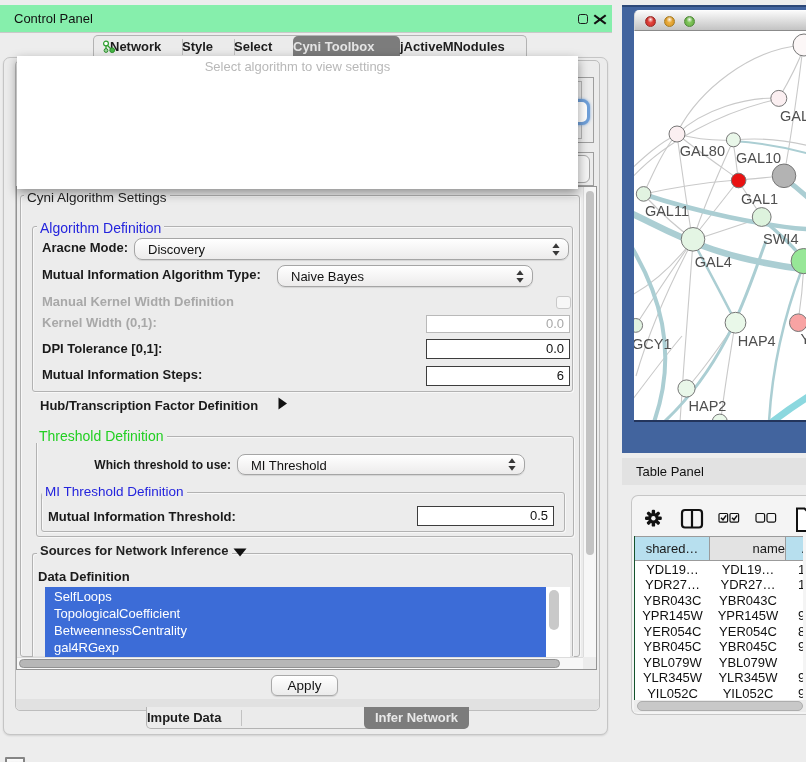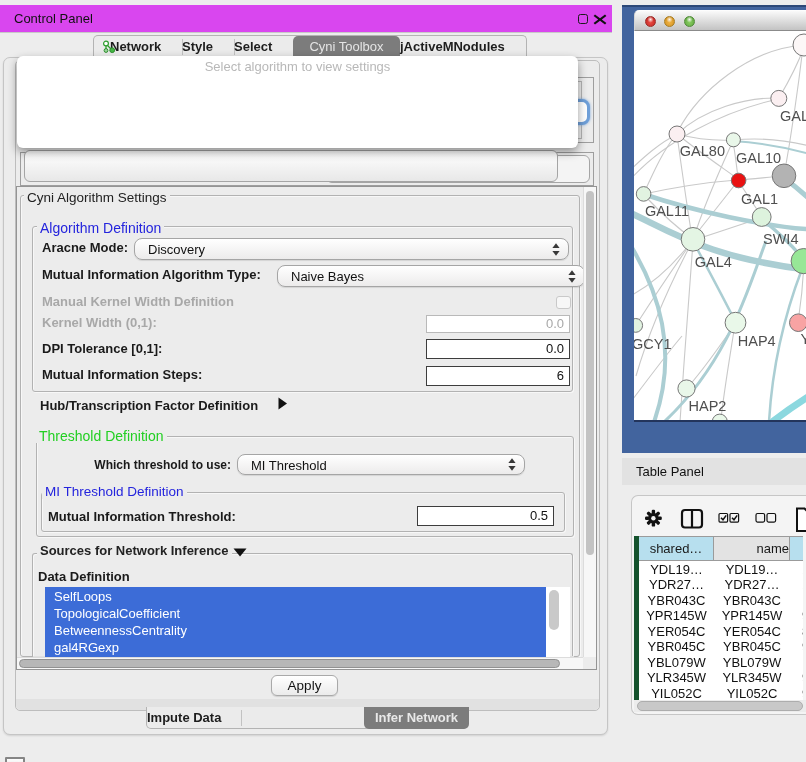--- a/index.html
+++ b/index.html
@@ -11,21 +11,21 @@
 .gt{position:absolute;font-size:14px;background:#ececec;padding:0 3px;white-space:nowrap;line-height:14px;color:#222}
 .tf{position:absolute;background:#fff;font-size:13px;text-align:right;padding-right:5px;color:#111;line-height:18px}
 .combo{position:absolute;border:1px solid #a5a5a5;border-radius:8px;background:linear-gradient(#ffffff,#ecebeb);font-size:13px;color:#111;box-shadow:0 1px 1px rgba(0,0,0,.1)}
 .combo span{position:absolute;left:13px;top:3px;white-space:nowrap}
 .cbar{position:absolute;left:auto;right:8px;top:50%;margin-top:-6.5px}
 .tab{position:absolute;top:0;height:22px;font-size:13px;font-weight:bold;color:#1d1d1d;text-align:left;line-height:22px}
 .sep{position:absolute;top:3px;width:1px;height:16px;background:#c2c2c2}
 </style></head>
 <body>
 
-<div class="a" style="left:0px;top:5px;width:612px;height:28px;background:#d946ef;border-bottom:1px solid #c9c9c9">
+<div class="a" style="left:0px;top:5px;width:612px;height:28px;background:#86efac;border-bottom:1px solid #c9c9c9">
   <div class="a" style="left:14px;top:0;line-height:28px;font-size:13px;color:#111">Control Panel</div>
   <div class="a" style="left:578px;top:9px;width:10px;height:10px;border:1.6px solid #1b1b1b;border-radius:2.5px"></div>
   <svg class="a" style="left:593px;top:8px" width="14" height="13" viewBox="0 0 14 13">
     <path d="M2 1.5 L7 5.2 L12 1.5 L13.4 3 L8.8 6.5 L13.4 10 L12 11.5 L7 7.8 L2 11.5 L0.6 10 L5.2 6.5 L0.6 3 Z" fill="#111"></path>
   </svg>
 </div>
 
 <div class="a" style="left:3px;top:57px;width:605px;height:678px;background:#ececec;border:1px solid #c5c5c5;border-radius:7px;box-shadow:0 1px 2px rgba(0,0,0,.12)"></div>
 
 <div class="a" style="left:93px;top:35px;width:434px;height:22px;background:#ebebeb;border:1px solid #b3b3b3;border-bottom:none;border-radius:5px 5px 0 0">
@@ -33,21 +33,21 @@
   <svg class="a" style="left:8px;top:4px" width="14" height="14" viewBox="0 0 14 14">
     <path d="M4 4 L10 10 M4 4 L4 10" stroke="#2e9e2e" stroke-width="1.3" fill="none"></path>
     <circle cx="4" cy="3.5" r="2.4" fill="#fff" stroke="#2e9e2e" stroke-width="1.2"></circle>
     <circle cx="10.2" cy="10.2" r="2.4" fill="#46b846" stroke="#2e8e2e" stroke-width="1"></circle>
     <circle cx="4" cy="10.5" r="1.9" fill="#9ad89a" stroke="#2e8e2e" stroke-width="1"></circle>
   </svg>
   <div class="sep" style="left:88px"></div>
   <div class="tab" style="left:88px;width:52px">Style</div>
   <div class="sep" style="left:140px"></div>
   <div class="tab" style="left:140px;width:59px">Select</div>
-  <div class="a" style="left:199px;top:0;width:107px;height:22px;background:#7c7c7c;border-radius:5px 5px 0 0;text-align:center;line-height:22px;font-size:13px;font-weight:normal;color:#e4e4e4">Cyni Toolbox</div>
+  <div class="a" style="left:199px;top:0;width:107px;height:22px;background:#7c7c7c;border-radius:5px 5px 0 0;text-align:left;line-height:22px;font-size:13px;font-weight:bold;color:#e4e4e4">Cyni Toolbox</div>
   <div class="tab" style="left:306px;width:128px">jActiveMNodules</div>
 </div>
 
 <div class="a" style="left:15px;top:60px;width:585px;height:651px;background:#ececec;border:1px solid #bdbdbd;border-radius:5px"></div>
 <div class="a" style="left:16px;top:699px;width:583px;height:11px;background:#e1e1e1;border-radius:0 0 5px 5px"></div>
 
 <div class="a" style="left:20px;top:77px;width:574px;height:66px;border:1px solid #9e9e9e;background:#ececec"></div>
 <div class="a" style="left:24px;top:81px;width:558px;height:58px;border:1px solid #b5b5b5"></div>
 <div class="a" style="left:330px;top:99px;width:260px;height:26px;background:#fff;border:3px solid #6f9fd8;border-radius:8px;box-shadow:0 0 3px #7aa7dd"></div>
 <div class="a" style="left:20px;top:152px;width:574px;height:34px;border:1px solid #9e9e9e;background:#ececec"></div>
@@ -63,21 +63,21 @@
 <div class="gt" style="left:37px;top:221px;color:#2424dd">Algorithm Definition</div>
 <div class="lb" style="left:42px;top:241px">Aracne Mode:</div>
 <div class="combo" style="left:134px;top:238px;width:435px;height:22px">
     <span>Discovery</span>
     <svg class="cbar" width="8" height="13" viewBox="0 0 8 13">
       <path d="M4 0.2 L7.6 5 L0.4 5 Z" fill="#383838"></path>
       <path d="M4 12.8 L7.6 8 L0.4 8 Z" fill="#383838"></path>
     </svg>
   </div>
 <div class="lb" style="left:42px;top:268px">Mutual Information Algorithm Type:</div>
-<div class="combo" style="left:277px;top:265px;width:308px;height:22px">
+<div class="combo" style="left:277px;top:265px;width:256px;height:22px">
     <span>Naive Bayes</span>
     <svg class="cbar" width="8" height="13" viewBox="0 0 8 13">
       <path d="M4 0.2 L7.6 5 L0.4 5 Z" fill="#383838"></path>
       <path d="M4 12.8 L7.6 8 L0.4 8 Z" fill="#383838"></path>
     </svg>
   </div>
 <div class="lb gr" style="left:42px;top:295px">Manual Kernel Width Definition</div>
 <div class="a" style="left:556px;top:296px;width:15px;height:13px;border:1px solid #c9c9c9;border-radius:3px;background:#f7f7f7"></div>
 <div class="lb gr" style="left:42px;top:316px">Kernel Width (0,1):</div>
 <div class="tf gr" style="left:426px;top:315px;width:144px;height:18px;border:1px solid #b9b9b9;line-height:16px">0.0</div>
@@ -127,21 +127,21 @@
 <div class="a" style="left:271px;top:675px;width:67px;height:21px;border:1px solid #a9a9a9;border-radius:6px;background:linear-gradient(#ffffff,#ebebeb);text-align:center;line-height:19px;font-size:13.5px;color:#141414;box-shadow:0 1px 1px rgba(0,0,0,.12)">Apply</div>
 
 <div class="a" style="left:146px;top:707px;width:322px;height:22px;background:#ebebeb;border:1px solid #b3b3b3;border-top:none;border-radius:0 0 5px 5px">
   <div class="tab" style="left:0;width:94px;line-height:22px">Impute Data</div>
   <div class="sep" style="left:94px"></div>
   <div class="a" style="left:217px;top:0;width:105px;height:22px;background:#7c7c7c;border-radius:0 0 5px 5px;text-align:center;line-height:22px;font-size:13px;font-weight:bold;color:#e8e8e8">Infer Network</div>
 </div>
 
 <div class="a" style="left:5px;top:757px;width:20px;height:10px;border:2px solid #858585;border-radius:1px;background:linear-gradient(#fdfdfd,#ededed)"></div>
 
-<div class="a" style="left:17px;top:56px;width:561px;height:92px;background:#fff;border-radius:6px;box-shadow:0 4px 10px rgba(0,0,0,.4)">
+<div class="a" style="left:17px;top:56px;width:561px;height:133px;background:#fff;border-radius:0;box-shadow:0 4px 10px rgba(0,0,0,.4)">
   <div class="a" style="left:0;top:3px;width:561px;text-align:center;font-size:13px;color:#b8b8b8">Select algorithm to view settings</div>
 </div>
 
 <div class="a" style="left:622px;top:5px;width:184px;height:448px;background:#42649e;border-top:2px solid #2c4878"></div>
 <div class="a" style="left:634px;top:10px;width:172px;height:21px;background:linear-gradient(#fafafa,#c3c3c3);border-bottom:1px solid #8b8b8b;border-top:1px solid #fdfdfd;border-left:1px solid #d5d5d5;border-radius:5px 0 0 0">
   <div class="a" style="left:9.5px;top:4.5px;width:11px;height:11px;border-radius:50%;border:1px solid #9c2c28;background:radial-gradient(circle at 50% 28%,rgba(255,255,255,.9) 0%,rgba(255,255,255,0) 40%),radial-gradient(circle at 50% 60%,#ec4c44,#b8201c)"></div>
   <div class="a" style="left:29.3px;top:4.5px;width:11px;height:11px;border-radius:50%;border:1px solid #a87c20;background:radial-gradient(circle at 50% 28%,rgba(255,255,255,.9) 0%,rgba(255,255,255,0) 40%),radial-gradient(circle at 50% 60%,#f0b243,#cd8d1e)"></div>
   <div class="a" style="left:49.1px;top:4.5px;width:11px;height:11px;border-radius:50%;border:1px solid #508a38;background:radial-gradient(circle at 50% 28%,rgba(255,255,255,.9) 0%,rgba(255,255,255,0) 40%),radial-gradient(circle at 50% 60%,#88cc60,#5aa23c)"></div>
 </div>
 <div class="a" style="left:634px;top:31px;width:172px;height:391px;background:#fff;overflow:hidden;border-bottom:2px solid #23355c">
@@ -245,21 +245,21 @@
     <rect x="85" y="8.5" width="8.6" height="8.6" rx="1"></rect>
     <rect x="96" y="8.5" width="8.6" height="8.6" rx="1"></rect>
     <path d="M87 12.7 L89 14.8 L92.2 10.4" stroke-width="1.5"></path>
     <path d="M98 12.7 L100 14.8 L103.2 10.4" stroke-width="1.5"></path>
     <rect x="122" y="8.5" width="8.6" height="8.6" rx="1.5"></rect>
     <rect x="133" y="8.5" width="8.6" height="8.6" rx="1.5"></rect>
   </g>
   <path d="M163 3.5 h7.5 l5 5 V26 h-12.5 Z" fill="#fff" stroke="#111" stroke-width="2"></path>
 </svg>
 
-<div class="a" style="left:634px;top:536px;width:169px;height:166px;background:#fff;overflow:hidden;border-left:5px solid #14532d">
+<div class="a" style="left:634px;top:536px;width:169px;height:166px;background:#fff;overflow:hidden;border-left:1px solid #14532d">
   <div class="a" style="left:0;top:0;width:75px;height:25px;background:#b7dfee;border:1px solid #9b9b9b;border-left:none;text-align:center;line-height:24px;font-size:13px;color:#191919">shared…</div>
   <div class="a" style="left:75px;top:0;width:76px;height:25px;background:#e3e3e3;border:1px solid #9b9b9b;border-left:none;text-align:right;line-height:24px;font-size:13px;color:#191919">name</div>
   <div class="a" style="left:151px;top:0;width:60px;height:25px;background:#b7dfee;border:1px solid #9b9b9b;border-left:none;line-height:24px;font-size:13px;color:#191919;padding-left:16px">A</div>
   <div class="a" style="left:0;top:26px;width:75px;text-align:center;font-size:13px;color:#111;line-height:15.45px">YDL19…<br>YDR27…<br>YBR043C<br>YPR145W<br>YER054C<br>YBR045C<br>YBL079W<br>YLR345W<br>YIL052C</div>
   <div class="a" style="left:75px;top:26px;width:76px;text-align:center;font-size:13px;color:#111;line-height:15.45px">YDL19…<br>YDR27…<br>YBR043C<br>YPR145W<br>YER054C<br>YBR045C<br>YBL079W<br>YLR345W<br>YIL052C</div>
   <div class="a" style="left:163px;top:26px;width:40px;font-size:13px;color:#111;line-height:15.45px">13<br>12<br>&nbsp;<br>9.<br>8.<br>9.<br>&nbsp;<br>9.<br>9.</div>
 </div>
 
 <div class="a" style="left:634px;top:700px;width:172px;height:12px;background:#ececec"></div>
 <div class="a" style="left:637px;top:701px;width:166px;height:10px;border-radius:5px;background:#c8c8c8;border:1px solid #adadad"></div>

